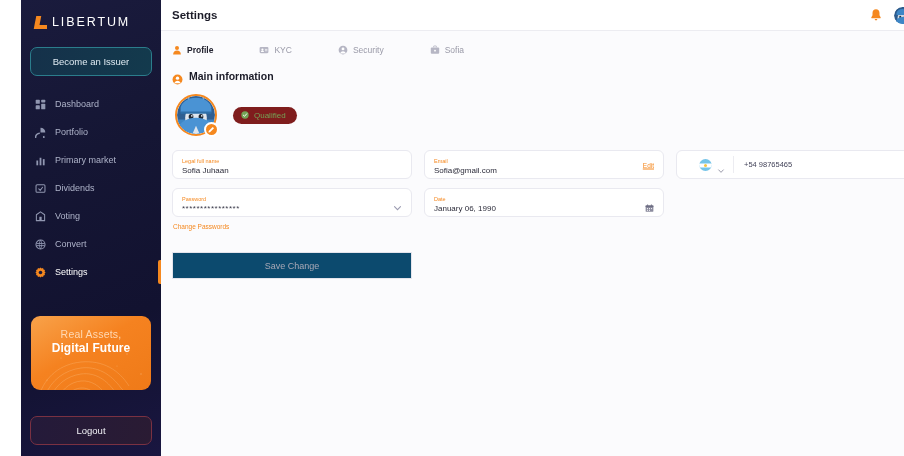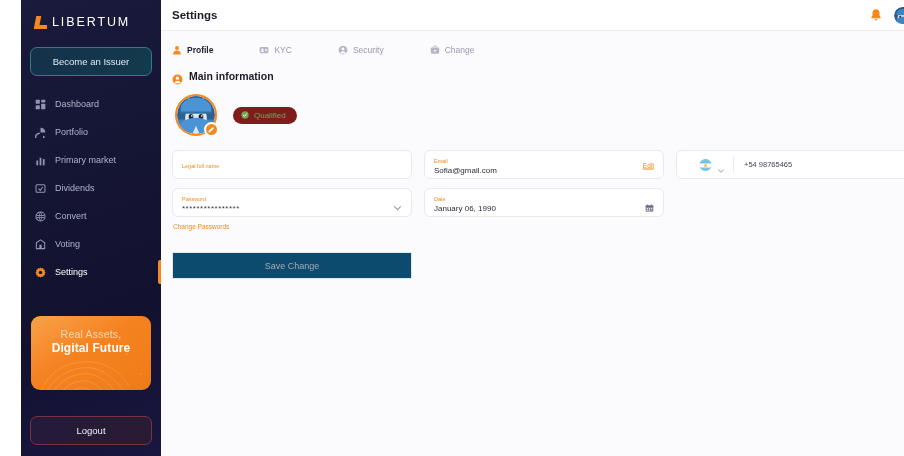--- a/index.html
+++ b/index.html
@@ -248,36 +248,36 @@
               <rect x="1.5" y="2.5" width="13" height="11" rx="1.6" stroke="#9096b0" stroke-width="1.5" fill="none"></rect>
               <path d="M5.5 8.6 L7.6 10.7 L11 6.2" stroke="#9096b0" stroke-width="1.5" fill="none" stroke-linecap="round"></path>
             </svg>
         </span>
         <span>Dividends</span>
       </div>
 
       <div class="nav-item">
         <span class="nav-icon">
           <svg viewBox="0 0 16 16">
+              <path d="M8 1.3 L14 5.4 V14 H2 V5.4 Z" stroke="#9096b0" stroke-width="1.5" fill="none" stroke-linejoin="round"></path>
+              <rect x="6.3" y="8.4" width="3.4" height="5.6" fill="#9096b0"></rect>
+            </svg>
+        </span>
+        <span>Voting</span>
+      </div>
+
+      <div class="nav-item">
+        <span class="nav-icon">
+          <svg viewBox="0 0 16 16">
               <ellipse cx="8" cy="8" rx="6.6" ry="6.6" stroke="#9096b0" stroke-width="1.5" fill="none"></ellipse>
               <path d="M2 6.5 H14 M2 9.6 H14" stroke="#9096b0" stroke-width="1.3"></path>
               <path d="M8 1.5 C5.7 4 5.7 12 8 14.5 C10.3 12 10.3 4 8 1.5" stroke="#9096b0" stroke-width="1.1" fill="none"></path>
             </svg>
         </span>
         <span>Convert</span>
-      </div>
-
-      <div class="nav-item">
-        <span class="nav-icon">
-          <svg viewBox="0 0 16 16">
-              <path d="M8 1.3 L14 5.4 V14 H2 V5.4 Z" stroke="#9096b0" stroke-width="1.5" fill="none" stroke-linejoin="round"></path>
-              <rect x="6.3" y="8.4" width="3.4" height="5.6" fill="#9096b0"></rect>
-            </svg>
-        </span>
-        <span>Voting</span>
       </div>
 
       <div class="nav-item active">
         <span class="nav-icon">
           <svg viewBox="0 0 16 16">
             <path d="M8 0.6 L9.6 2.1 L11.7 1.5 L12.4 3.6 L14.5 4.3 L13.9 6.4 L15.4 8 L13.9 9.6 L14.5 11.7 L12.4 12.4 L11.7 14.5 L9.6 13.9 L8 15.4 L6.4 13.9 L4.3 14.5 L3.6 12.4 L1.5 11.7 L2.1 9.6 L0.6 8 L2.1 6.4 L1.5 4.3 L3.6 3.6 L4.3 1.5 L6.4 2.1 Z" fill="#f5881f"></path>
             <circle cx="8" cy="8" r="2.6" fill="#1a1b3d"></circle>
           </svg>
         </span>
         <span>Settings</span>
@@ -375,21 +375,21 @@
         </div>
 
         <div class="tab">
           <span class="tab-icon">
             <svg viewBox="0 0 16 16">
                 <path d="M5.6 3.6 V2.6 A1 1 0 0 1 6.6 1.6 H9.4 A1 1 0 0 1 10.4 2.6 V3.6" stroke="#b6b6c4" stroke-width="1.5" fill="none"></path>
                 <rect x="1.3" y="3.9" width="13.4" height="10.2" rx="1.6" fill="#b6b6c4"></rect>
                 <rect x="6.6" y="7.6" width="2.8" height="2.6" rx="0.6" fill="#ffffff"></rect>
               </svg>
           </span>
-          <span>Change</span>
+          <span>Sofia</span>
         </div>
       </div>
 
       <div class="section-head">
         <span class="sh-icon">
           <svg viewBox="0 0 16 16">
               <circle cx="8" cy="8" r="7.2" fill="#f5881f"></circle>
               <circle cx="8" cy="6.1" r="2.4" fill="#ffffff"></circle>
               <path d="M3.4 13.6 C4 11 5.8 9.8 8 9.8 C10.2 9.8 12 11 12.6 13.6 Z" fill="#ffffff"></path>
             </svg>
@@ -440,20 +440,21 @@
           </span>
           <span>Qualified</span>
         </div>
       </div>
 
       <div class="form-grid">
 
         <div class="form-row">
           <div class="field w1">
             <span class="field-label">Legal full name</span>
+            <span class="field-value">Sofia Juhaan</span>
           </div>
 
           <div class="field w2">
             <span class="field-label">Email</span>
             <span class="field-value">Sofia@gmail.com</span>
             <span class="field-action">Edit</span>
           </div>
 
           <div class="phone-field">
             <span class="flag">

